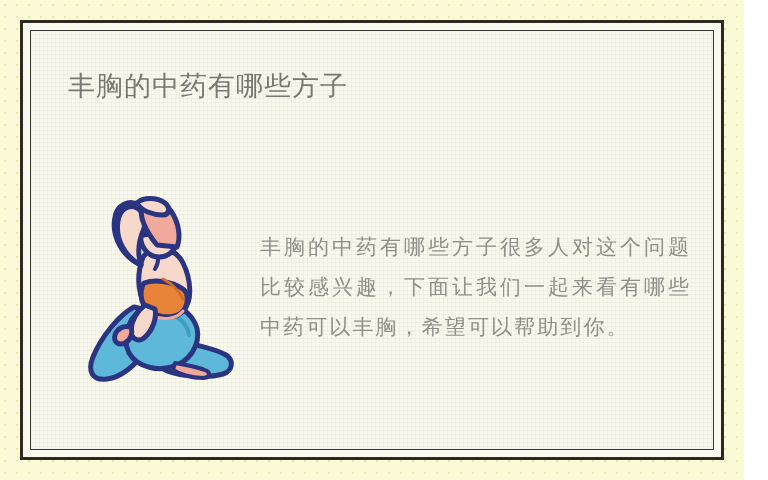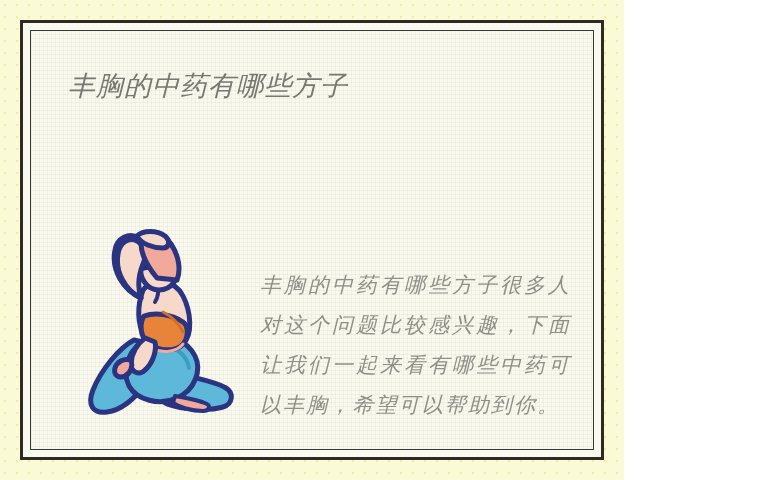--- a/index.html
+++ b/index.html
@@ -9,29 +9,28 @@
   body {
     width: 768px;
     height: 480px;
     overflow: hidden;
     font-family: "Liberation Sans", "DejaVu Sans", sans-serif;
   }
 
   
   #article-card {
     position: relative;
-    width: 624px;
+    width: 744px;
     height: 480px;
     box-sizing: border-box;
     background-color: #fafad7;
     background-image:
       radial-gradient(circle at 3px 3px, #f0eda0 1.1px, rgba(240,237,160,0) 1.6px);
     background-size: 12px 12px;
     background-position: 2px 2px;
-    font-style: italic;
   }
 
   
   #outer-frame {
     position: absolute;
     left: 20px;
     top: 20px;
     right: 20px;
     bottom: 20px;
     border: 3px solid #2e2a22;
@@ -74,22 +73,21 @@
     white-space: nowrap;
     font-family: "Liberation Sans", "DejaVu Sans", sans-serif;
   }
 
   #body-row {
     position: absolute;
     left: 0;
     right: 0;
     top: 150px;
     display: flex;
-    align-items: flex-end;
-    margin-top: 33px;
+    align-items: center;
   }
 
   #illustration-wrap {
     flex: 0 0 auto;
     width: 200px;
     margin-left: 25px;
     display: flex;
     justify-content: center;
     padding-top: 6px;
   }

